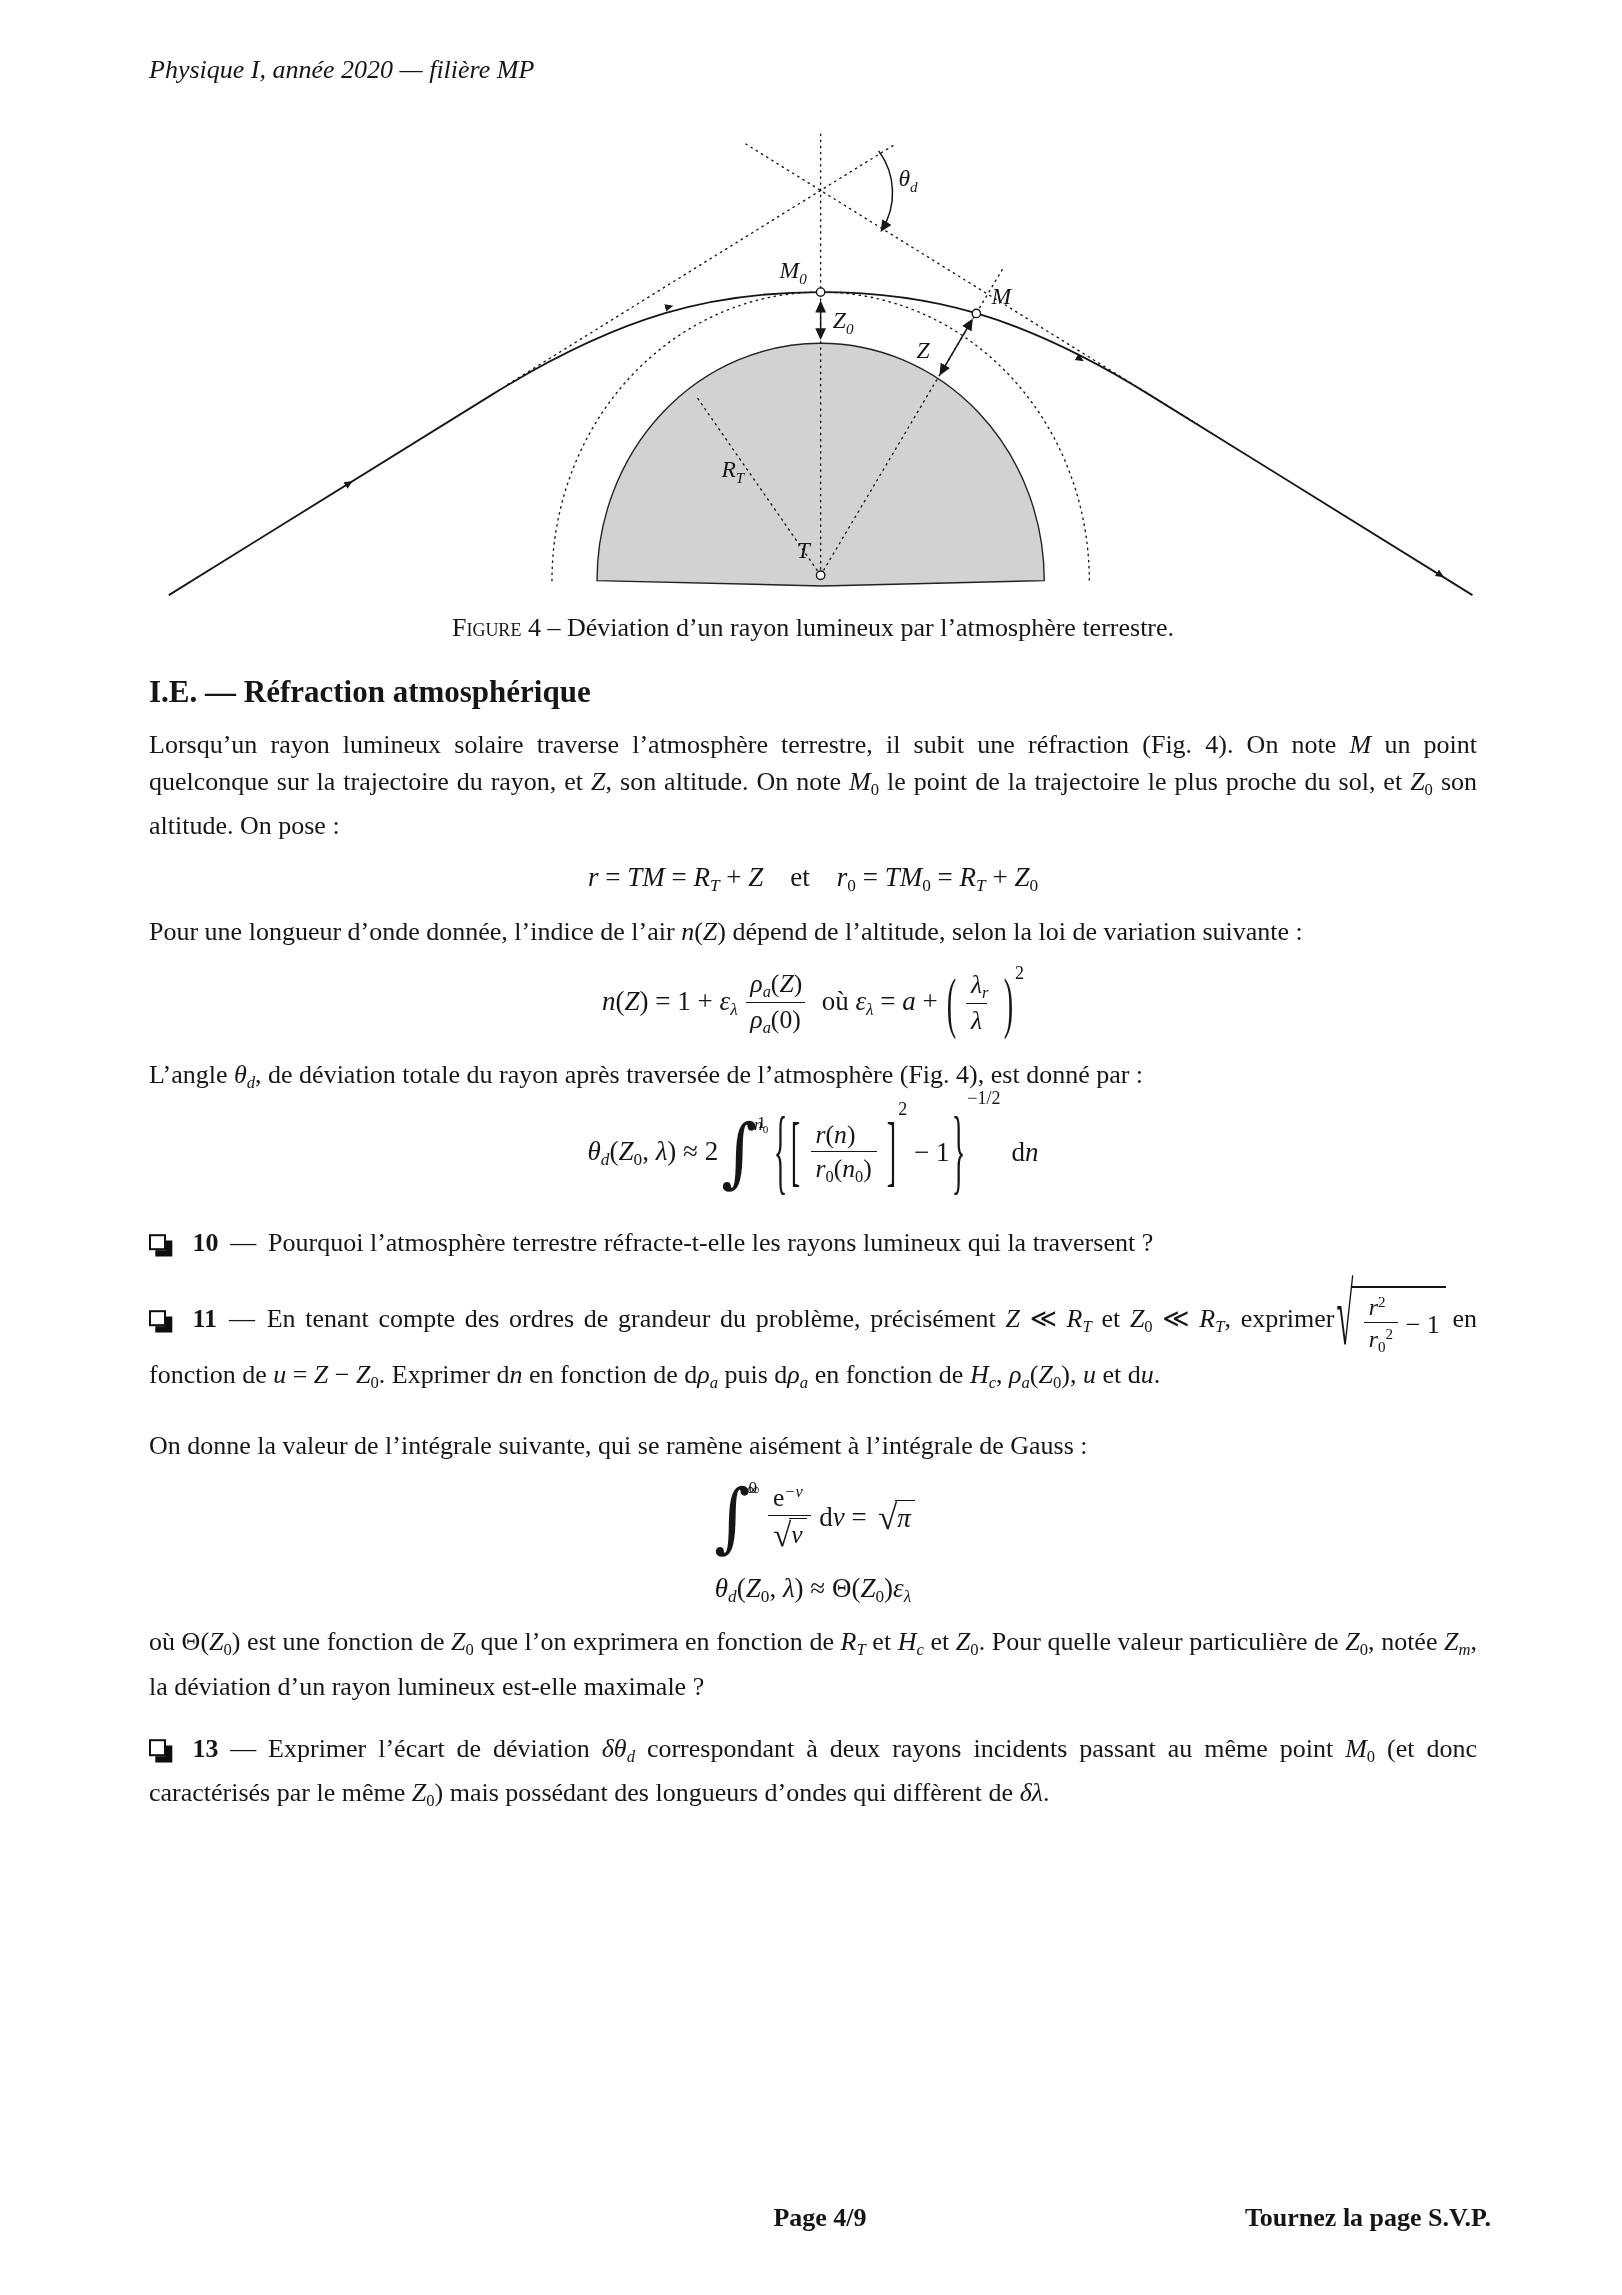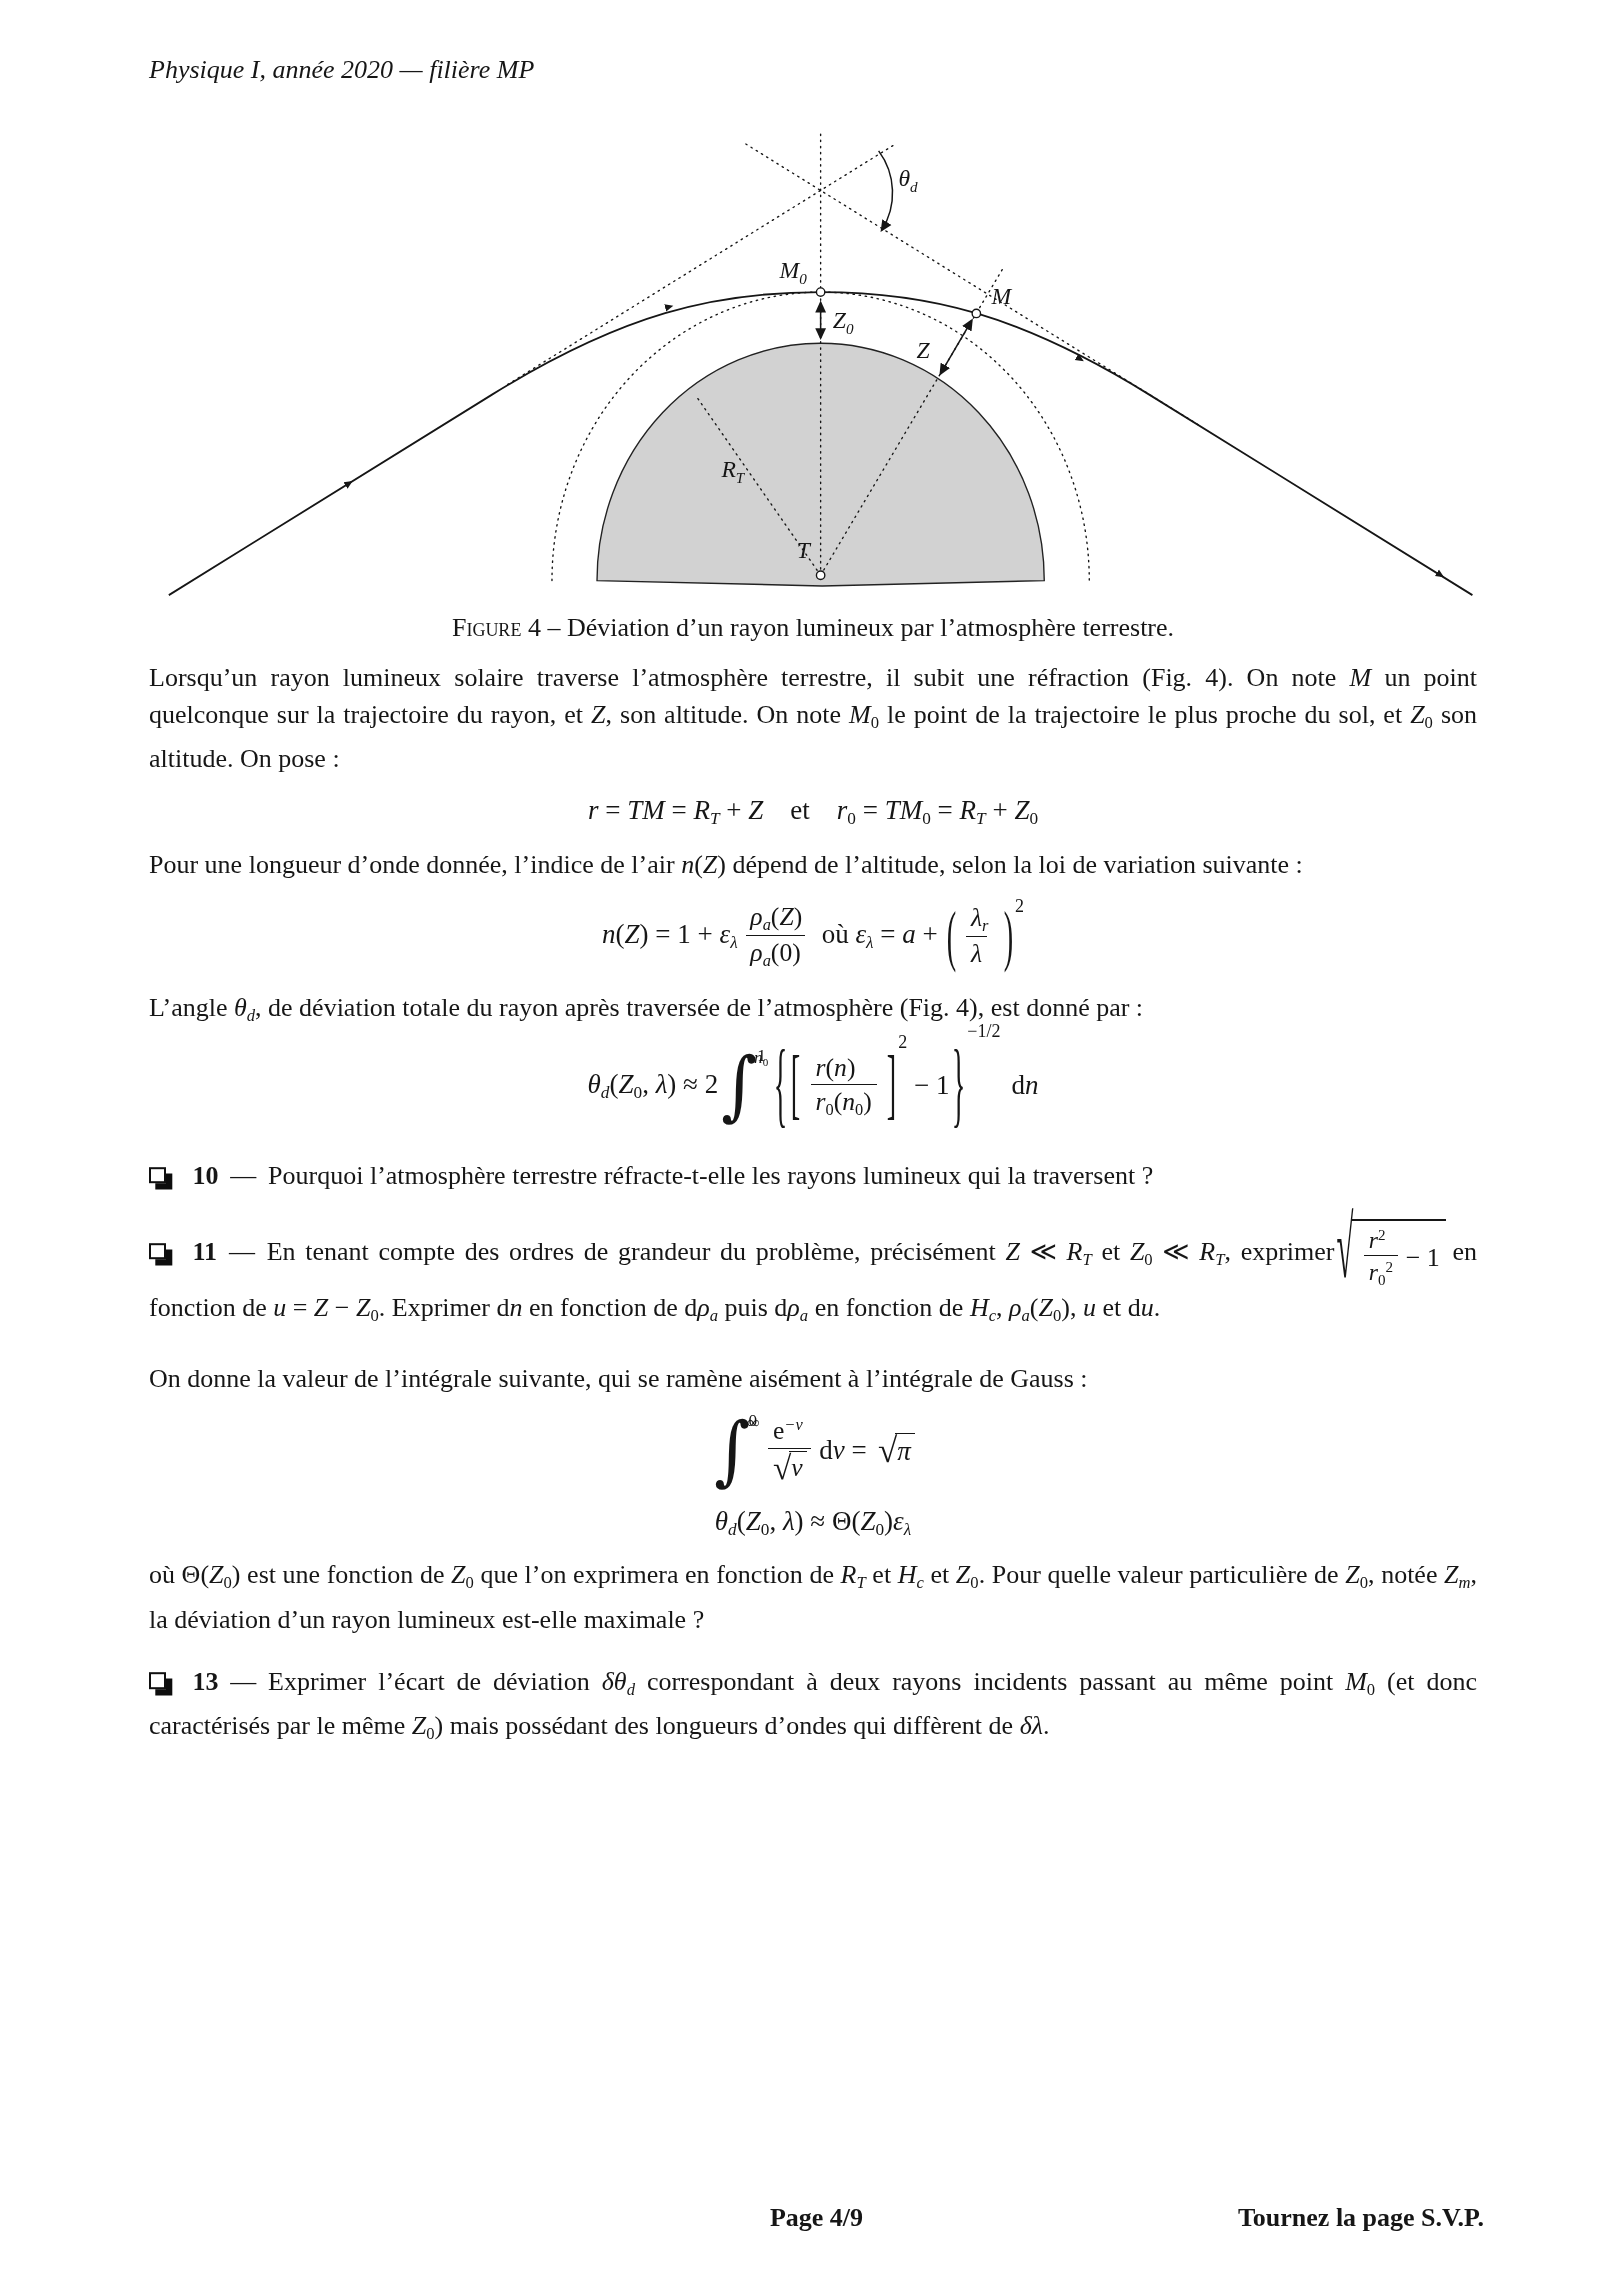--- a/index.html
+++ b/index.html
@@ -45,21 +45,21 @@
                  transform:scaleY(3.1) scaleX(1.1);transform-origin:100% 22%;margin-right:-1.6px;}
   .bigsqrt .body{border-top:2.4px solid var(--ink);display:inline-flex;align-items:center;
                  padding:4.7px 6.3px 0 4.7px;}
   .bigsqrt .frac{font-size:23.6px;}
   
   .q{margin-top:32px;}
   .qbox{display:inline-block;width:16.5px;height:16.5px;border:2.4px solid #101010;background:#fff;
         box-shadow:6.3px 6.3px 0 #0d0d0d;margin-right:27px;transform:translateY(-0.8px);}
   .qnum{font-weight:bold;margin-right:11.8px;}
   .qdash{margin-right:11.8px;}
-  .footer{position:absolute;left:149px;right:139px;top:2203px;font-size:26px;font-weight:bold;height:38px;}
+  .footer{position:absolute;left:149px;right:132px;top:2203px;font-size:26px;font-weight:bold;height:38px;}
   .footer .center{position:absolute;left:50%;transform:translateX(-50%);}
   .footer .right{position:absolute;right:0;}
   
   svg text{font-family:"Liberation Serif","DejaVu Serif",serif;font-style:italic;
            font-size:31px;fill:var(--ink);}
   svg .ssub{font-style:italic;}
 </style>
 </head>
 <body>
 
@@ -111,20 +111,21 @@
         <text x="903" y="310" text-anchor="end"><tspan>Z</tspan></text>
         <text x="630" y="465"><tspan>R</tspan><tspan class="ssub" dy="8">T</tspan></text>
         <text x="746" y="572" text-anchor="end"><tspan>T</tspan></text>
       </svg>
     </div>
 
     <div class="caption">
       <span class="sc">Figure 4</span><span> – </span><span>Déviation d’un rayon lumineux par l’atmosphère terrestre.</span>
     </div>
 
+    <h2 class="section">I.E. — Réfraction atmosphérique</h2>
 
     <p class="para"><span class="rich">Lorsqu’un rayon lumineux solaire traverse l’atmosphère terrestre, il subit une réfraction (Fig. 4). On note <i>M</i> un point quelconque sur la trajectoire du rayon, et <i>Z</i>, son altitude. On note <i>M</i><sub>0</sub> le point de la trajectoire le plus proche du sol, et <i>Z</i><sub>0</sub> son altitude. On pose :</span></p>
 
     <div class="eq" style="margin:17.3px 0;">
       <span class="rich"><i>r</i> = <i>TM</i> = <i>R</i><sub class="it">T</sub> + <i>Z</i> et <i>r</i><sub>0</sub> = <i>TM</i><sub>0</sub> = <i>R</i><sub class="it">T</sub> + <i>Z</i><sub>0</sub></span>
     </div>
 
     <p class="para" style="margin-top:4.7px;"><span class="rich">Pour une longueur d’onde donnée, l’indice de l’air <i>n</i>(<i>Z</i>) dépend de l’altitude, selon la loi de variation suivante :</span></p>
 
     <div class="eq" style="margin:19px 0;">

